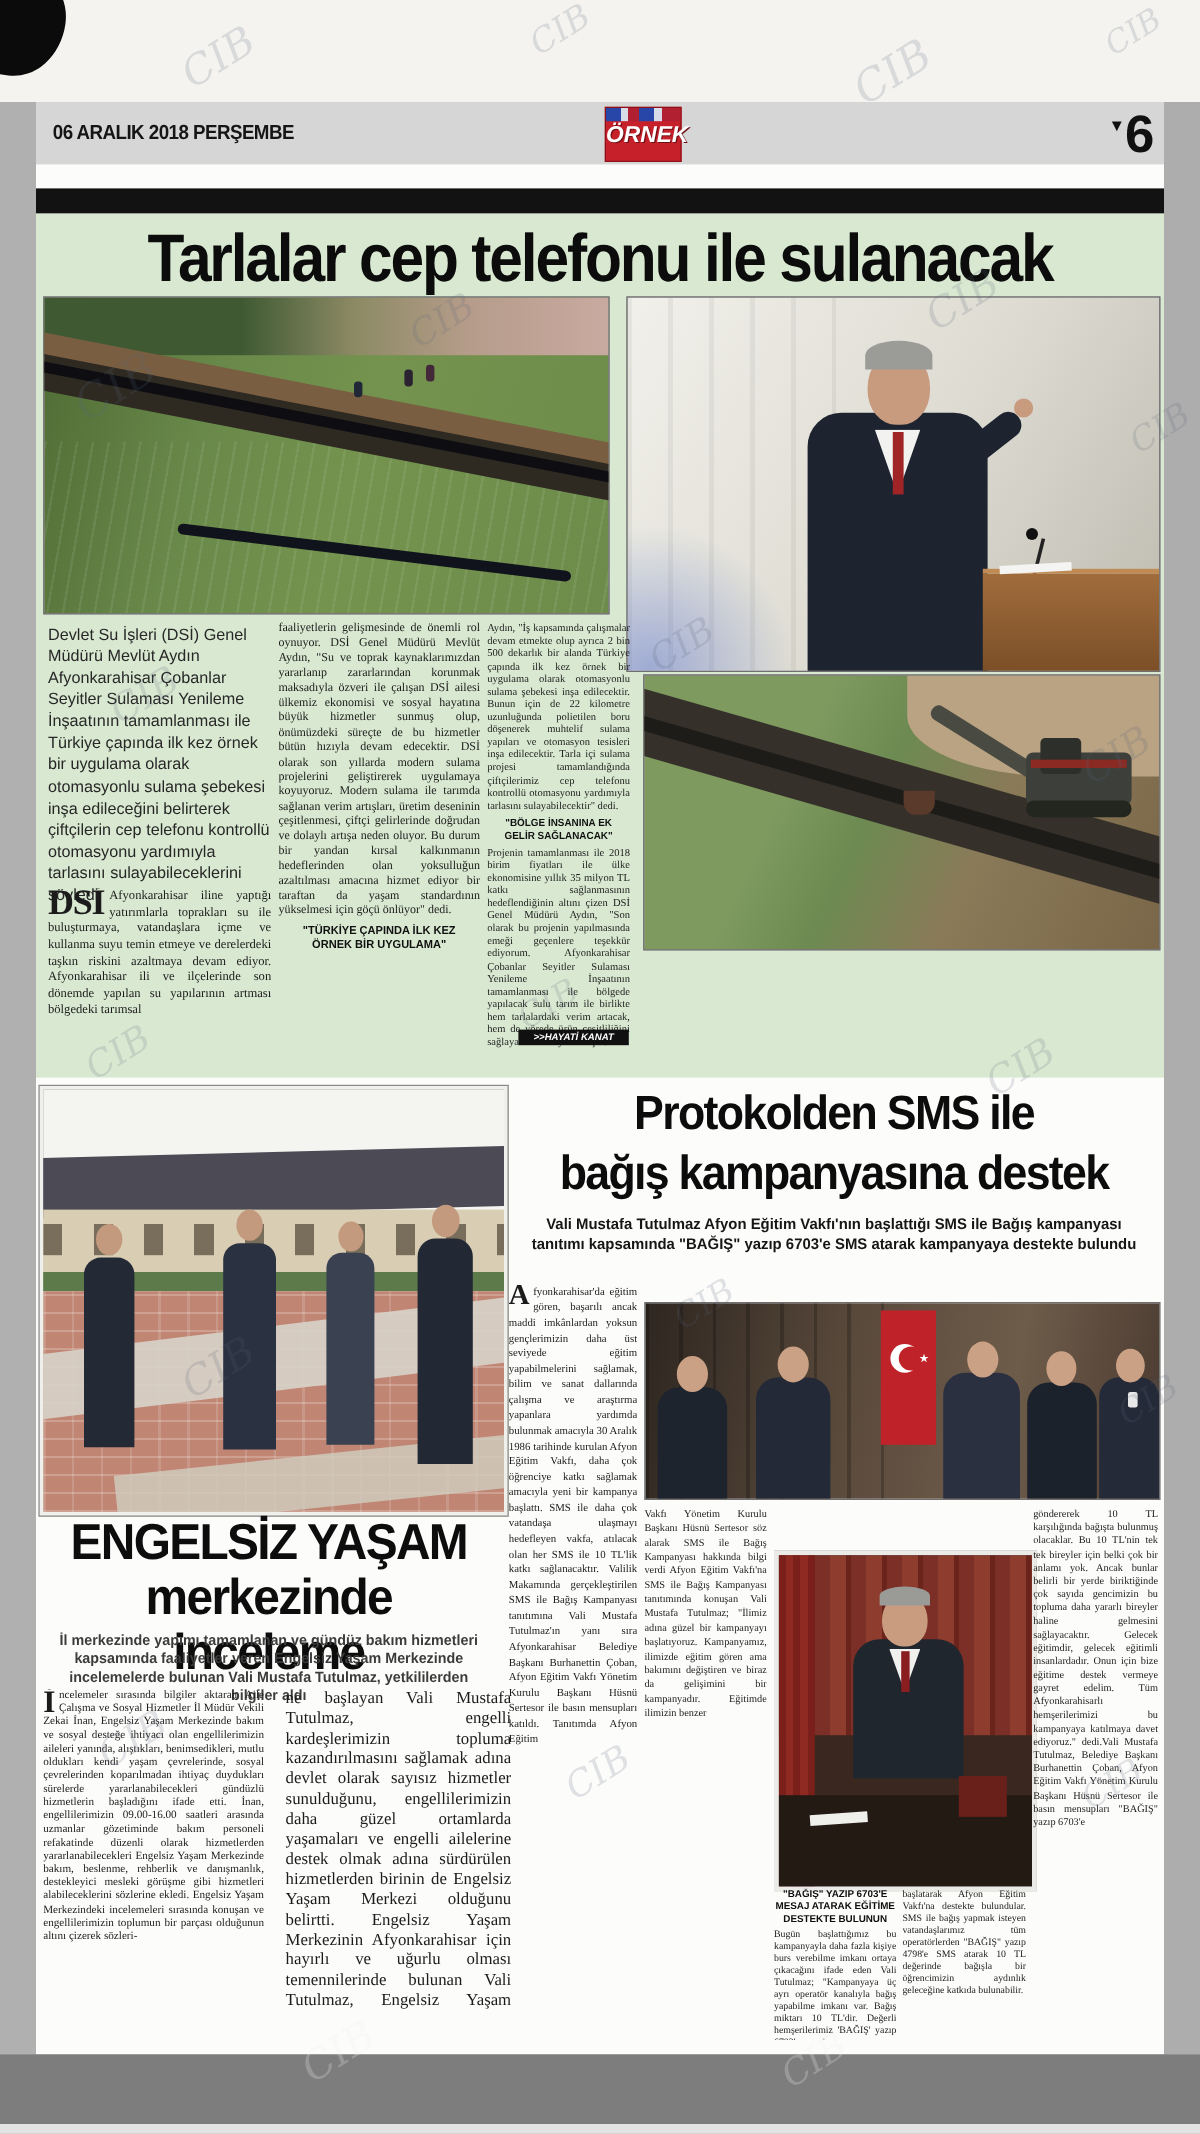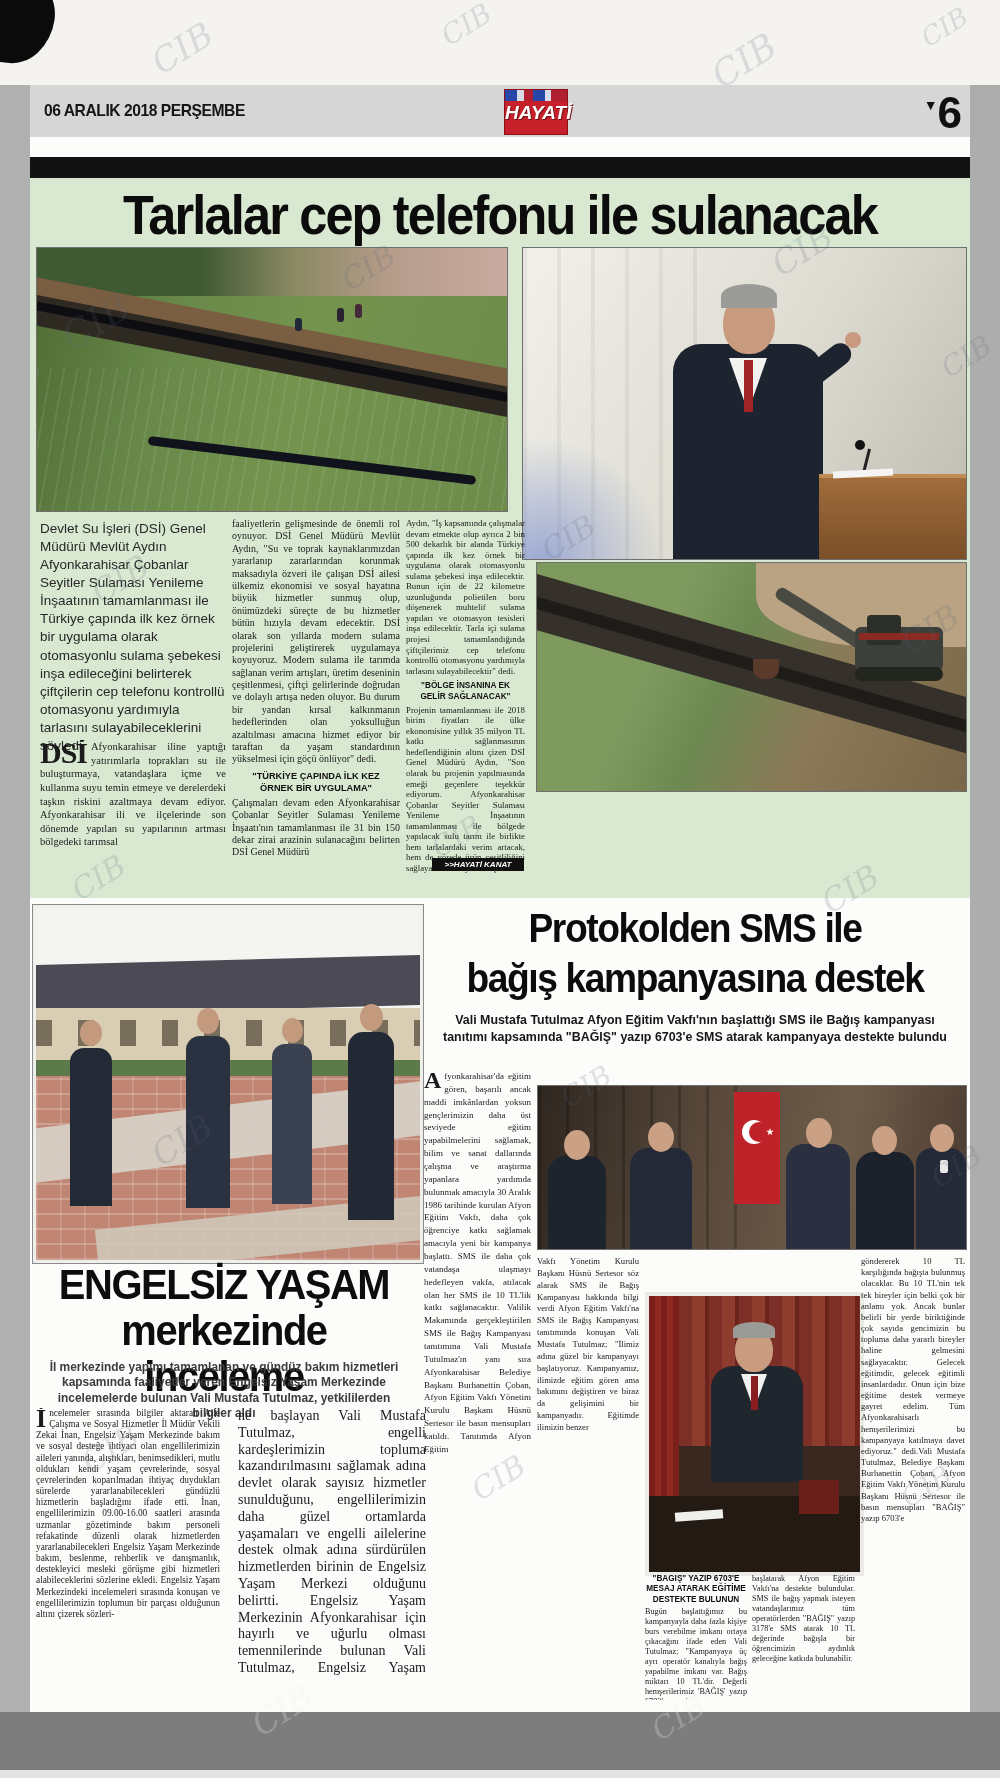--- a/index.html
+++ b/index.html
@@ -74,21 +74,21 @@
 <div class="abs top-strip"></div>
 <div class="abs paper"></div>
 <div class="abs margin-l"></div>
 <div class="abs margin-r"></div>
 <div class="abs corner-blob"></div>
 
 <div class="abs hdrbar"></div>
 <div class="abs hdr-date">06 ARALIK 2018 PERŞEMBE</div>
 <div class="abs logo">
   <div class="band"></div>
-  <div class="word">HAYATİ</div>
+  <div class="word">ÖRNEK</div>
 </div>
 <div class="abs pageno">
   <span class="tri">▼</span><span class="num">6</span>
 </div>
 <div class="abs blackbar"></div>
 
 <div class="abs green"></div>
 <div class="abs main-headline">Tarlalar cep telefonu ile sulanacak</div>
 
 <div class="photo" style="left:36px;top:247px;width:470px;height:263px;">
@@ -134,21 +134,20 @@
   <div class="bit" style="left:322px;top:70px;width:80px;height:7px;background:#8a2a22;"></div>
 </div>
 
 <div class="abs lead">Devlet Su İşleri (DSİ) Genel Müdürü Mevlüt Aydın Afyonkarahisar Çobanlar Seyitler Sulaması Yenileme İnşaatının tamamlanması ile Türkiye çapında ilk kez örnek bir uygulama olarak otomasyonlu sulama şebekesi inşa edileceğini belirterek çiftçilerin cep telefonu kontrollü otomasyonu yardımıyla tarlasını sulayabileceklerini söyledi</div>
 <div class="col c1">
   <span class="dc dc-dsi">DSİ</span><span>Afyonkarahisar iline yaptığı yatırımlarla toprakları su ile buluşturmaya, vatandaşlara içme ve kullanma suyu temin etmeye ve derelerdeki taşkın riskini azaltmaya devam ediyor. Afyonkarahisar ili ve ilçelerinde son dönemde yapılan su yapılarının artması bölgedeki tarımsal</span>
 </div>
 <div class="col c2">
   <span>faaliyetlerin gelişmesinde de önemli rol oynuyor. DSİ Genel Müdürü Mevlüt Aydın, "Su ve toprak kaynaklarımızdan yararlanıp zararlarından korunmak maksadıyla özveri ile çalışan DSİ ailesi ülkemiz ekonomisi ve sosyal hayatına büyük hizmetler sunmuş olup, önümüzdeki süreçte de bu hizmetler bütün hızıyla devam edecektir. DSİ olarak son yıllarda modern sulama projelerini geliştirerek uygulamaya koyuyoruz. Modern sulama ile tarımda sağlanan verim artışları, üretim deseninin çeşitlenmesi, çiftçi gelirlerinde doğrudan ve dolaylı artışa neden oluyor. Bu durum bir yandan kırsal kalkınmanın hedeflerinden olan yoksulluğun azaltılması amacına hizmet ediyor bir taraftan da yaşam standardının yükselmesi için göçü önlüyor" dedi.</span>
   <div class="subhead">"TÜRKİYE ÇAPINDA İLK KEZ ÖRNEK BİR UYGULAMA"</div>
-  <span>Çalışmaları devam eden Afyonkarahisar Çobanlar Seyitler Sulaması Yenileme İnşaatı'nın tamamlanması ile 31 bin 150 dekar zirai arazinin sulanacağını belirten DSİ Genel Müdürü</span>
 </div>
 <div class="col c3">
   <span>Aydın, "İş kapsamında çalışmalar devam etmekte olup ayrıca 2 bin 500 dekarlık bir alanda Türkiye çapında ilk kez örnek bir uygulama olarak otomasyonlu sulama şebekesi inşa edilecektir. Bunun için de 22 kilometre uzunluğunda polietilen boru döşenerek muhtelif sulama yapıları ve otomasyon tesisleri inşa edilecektir. Tarla içi sulama projesi tamamlandığında çiftçilerimiz cep telefonu kontrollü otomasyonu yardımıyla tarlasını sulayabilecektir" dedi.</span>
   <div class="subhead" style="font-size:8.6px;">"BÖLGE İNSANINA EK GELİR SAĞLANACAK"</div>
   <span>Projenin tamamlanması ile 2018 birim fiyatları ile ülke ekonomisine yıllık 35 milyon TL katkı sağlanmasının hedeflendiğinin altını çizen DSİ Genel Müdürü Aydın, "Son olarak bu projenin yapılmasında emeği geçenlere teşekkür ediyorum. Afyonkarahisar Çobanlar Seyitler Sulaması Yenileme İnşaatının tamamlanması ile bölgede yapılacak sulu tarım ile birlikte hem tarlalardaki verim artacak, hem de yörede ürün çeşitliliğini sağlayacaktır" diye konuştu.</span>
 </div>
 <div class="abs byline">&gt;&gt;HAYATİ KANAT</div>
 
 <div class="photo eng-photo-frame">
   <div class="bit" style="inset:0;background:#f4f4f0;"></div>
@@ -222,21 +221,21 @@
   <div class="bit" style="left:84px;top:26px;width:42px;height:16px;background:#9a9a96;border-radius:50% 50% 0 0;"></div>
   <div class="bit" style="left:0;bottom:0;width:100%;height:76px;background:#241a14;"></div>
   <div class="bit" style="left:26px;bottom:52px;width:48px;height:9px;background:#efefec;transform:rotate(-4deg);"></div>
   <div class="bit" style="left:150px;bottom:58px;width:40px;height:34px;background:#6a201a;"></div>
 </div>
 
 <div class="col sc">
   <div class="subhead-sm">"BAĞIŞ" YAZIP 6703'E MESAJ ATARAK EĞİTİME DESTEKTE BULUNUN</div>
   <span>Bugün başlattığımız bu kampanyayla daha fazla kişiye burs verebilme imkanı ortaya çıkacağını ifade eden Vali Tutulmaz; "Kampanyaya üç ayrı operatör kanalıyla bağış yapabilme imkanı var. Bağış miktarı 10 TL'dir. Değerli hemşerilerimiz 'BAĞIŞ' yazıp 6703'e mesaj</span>
 </div>
-<div class="col sd">başlatarak Afyon Eğitim Vakfı'na destekte bulundular. SMS ile bağış yapmak isteyen vatandaşlarımız tüm operatörlerden "BAĞIŞ" yazıp 3178'e SMS atarak 10 TL değerinde bağışla bir öğrencimizin aydınlık geleceğine katkıda bulunabilir.</div>
+<div class="col sd">başlatarak Afyon Eğitim Vakfı'na destekte bulundular. SMS ile bağış yapmak isteyen vatandaşlarımız tüm operatörlerden "BAĞIŞ" yazıp 4798'e SMS atarak 10 TL değerinde bağışla bir öğrencimizin aydınlık geleceğine katkıda bulunabilir.</div>
 <div class="col se">göndererek 10 TL karşılığında bağışta bulunmuş olacaklar. Bu 10 TL'nin tek tek bireyler için belki çok bir anlamı yok. Ancak bunlar belirli bir yerde biriktiğinde çok sayıda gencimizin bu topluma daha yararlı bireyler haline gelmesini sağlayacaktır. Gelecek eğitimdir, gelecek eğitimli insanlardadır. Onun için bize eğitime destek vermeye gayret edelim. Tüm Afyonkarahisarlı hemşerilerimizi bu kampanyaya katılmaya davet ediyoruz." dedi.Vali Mustafa Tutulmaz, Belediye Başkanı Burhanettin Çoban, Afyon Eğitim Vakfı Yönetim Kurulu Başkanı Hüsnü Sertesor ile basın mensupları "BAĞIŞ" yazıp 6703'e</div>
 
 <span class="wm" style="left:150px;top:28px;font-size:34px;">CIB</span>
 <span class="wm" style="left:440px;top:8px;font-size:28px;">CIB</span>
 <span class="wm" style="left:710px;top:40px;font-size:36px;">CIB</span>
 <span class="wm" style="left:920px;top:12px;font-size:26px;">CIB</span>
 <span class="wm" style="left:60px;top:300px;font-size:38px;">CIB</span>
 <span class="wm" style="left:340px;top:250px;font-size:30px;">CIB</span>
 <span class="wm" style="left:770px;top:230px;font-size:34px;">CIB</span>
 <span class="wm" style="left:940px;top:340px;font-size:28px;">CIB</span>

